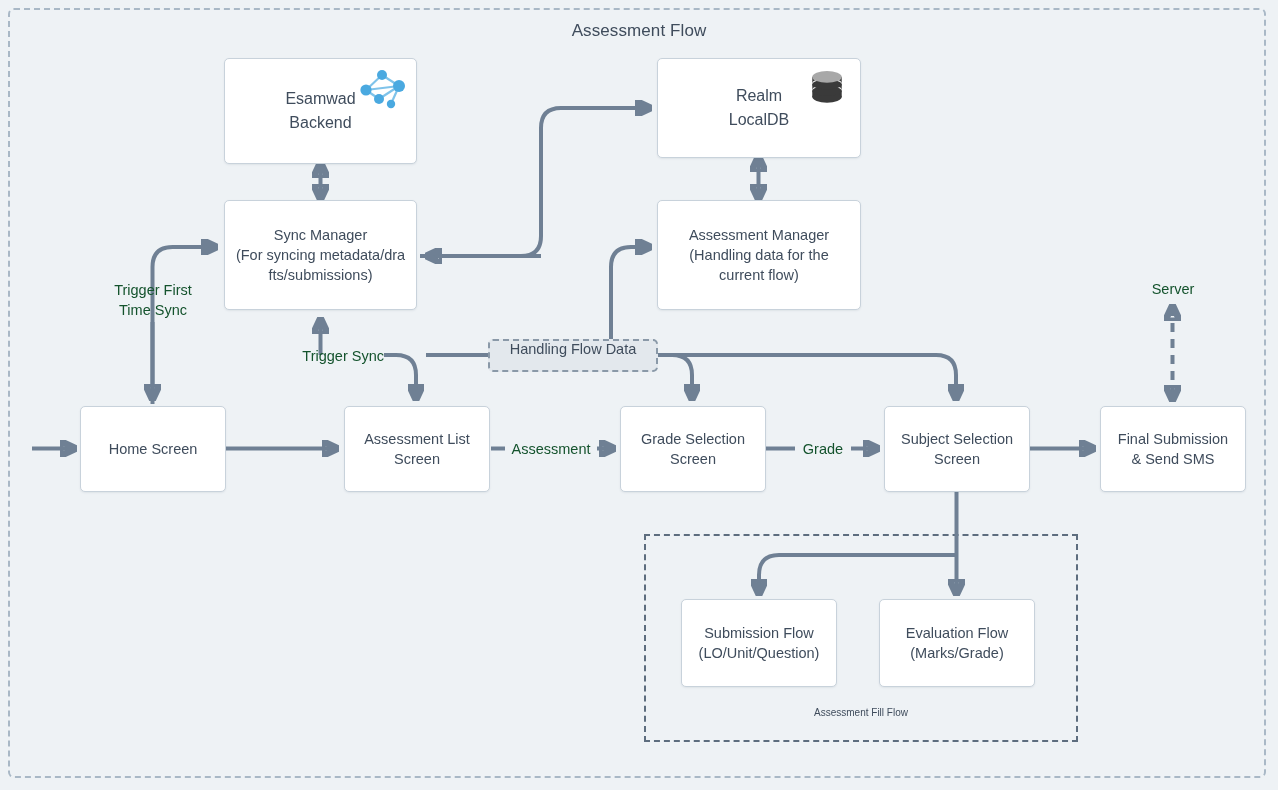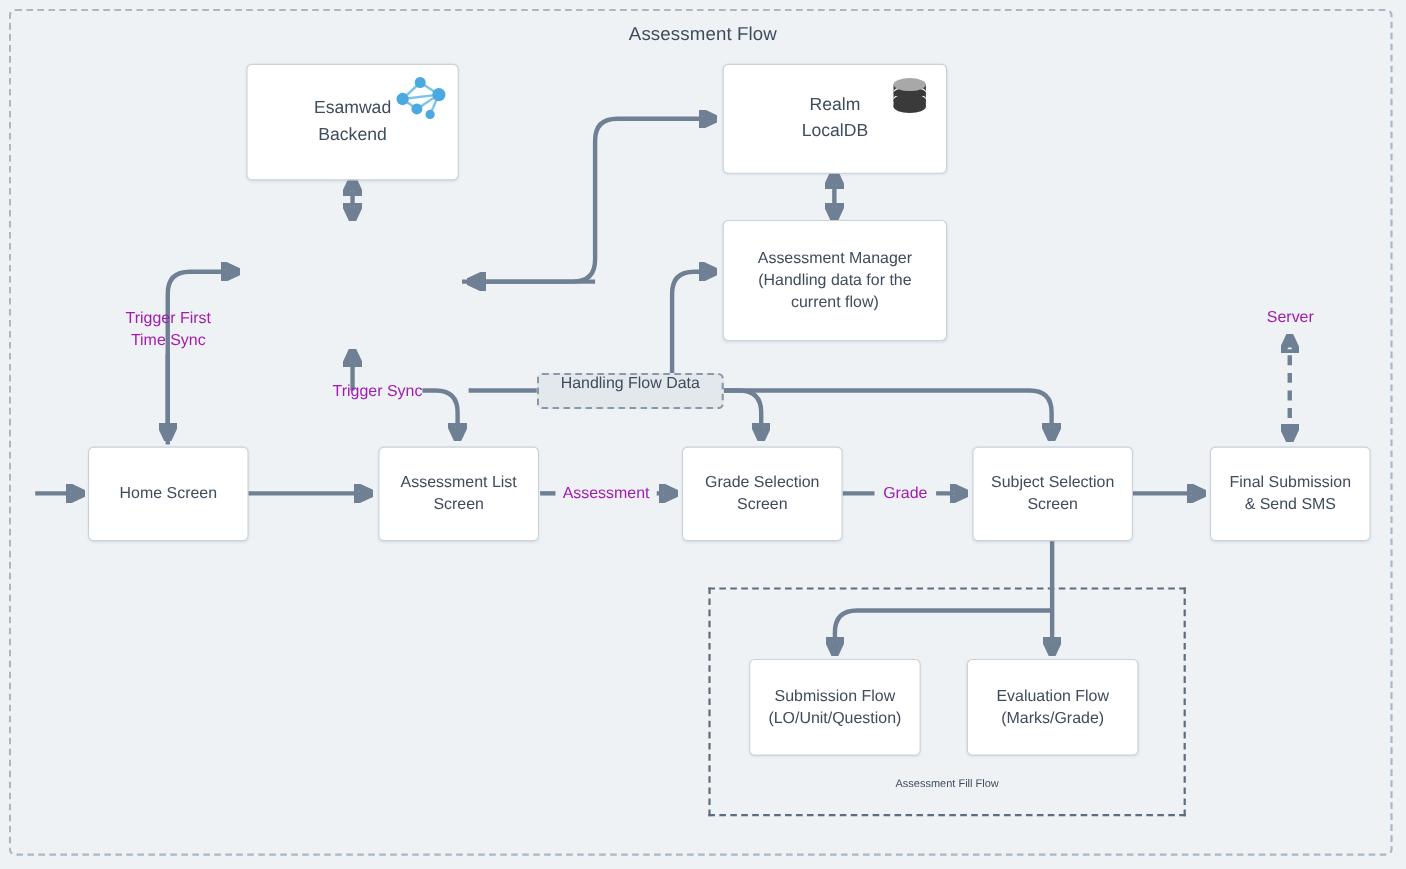--- a/index.html
+++ b/index.html
@@ -94,21 +94,21 @@
     font-size: 14.5px;
     line-height: 20px;
     box-shadow: 0 1px 2px rgba(80,100,120,.10);
     padding: 4px 10px;
   }
   .node.big { font-size: 16px; line-height: 24px; }
 
   
   .edge-label {
     position: absolute;
-    color: #a21caf;
+    color: #14532d;
     font-size: 14.5px;
     line-height: 20px;
     text-align: center;
     white-space: pre-line;
   }
 
   
   .pill {
     position: absolute;
     left: 488px;
@@ -226,20 +226,24 @@
         <ellipse cx="25" cy="34" rx="16" ry="6" fill="#3a3a3a"></ellipse>
         <ellipse cx="25" cy="26" rx="16" ry="5.4" fill="#f6f6f6"></ellipse>
         <ellipse cx="25" cy="27.4" rx="16" ry="5.4" fill="#3a3a3a"></ellipse>
         <ellipse cx="25" cy="19" rx="16" ry="5.4" fill="#f6f6f6"></ellipse>
         <ellipse cx="25" cy="20.4" rx="16" ry="5.4" fill="#3a3a3a"></ellipse>
         <ellipse cx="25" cy="12" rx="16" ry="6.4" fill="#a8a8a8"></ellipse>
       </g>
     </svg>
   </div>
 
+  <div class="node" style="left:224px; top:200px; width:193px; height:110px;">
+    <span style="white-space:pre-line; word-break:break-all;">Sync Manager
+(For syncing metadata/drafts/submissions)</span>
+  </div>
 
   <div class="node" style="left:657px; top:200px; width:204px; height:110px;">
     <span style="white-space:pre-line">Assessment Manager
 (Handling data for the current flow)</span>
   </div>
 
   <div class="node" style="left:80px; top:406px; width:146px; height:86px;">
     <span style="white-space:pre-line">Home Screen</span>
   </div>
 

